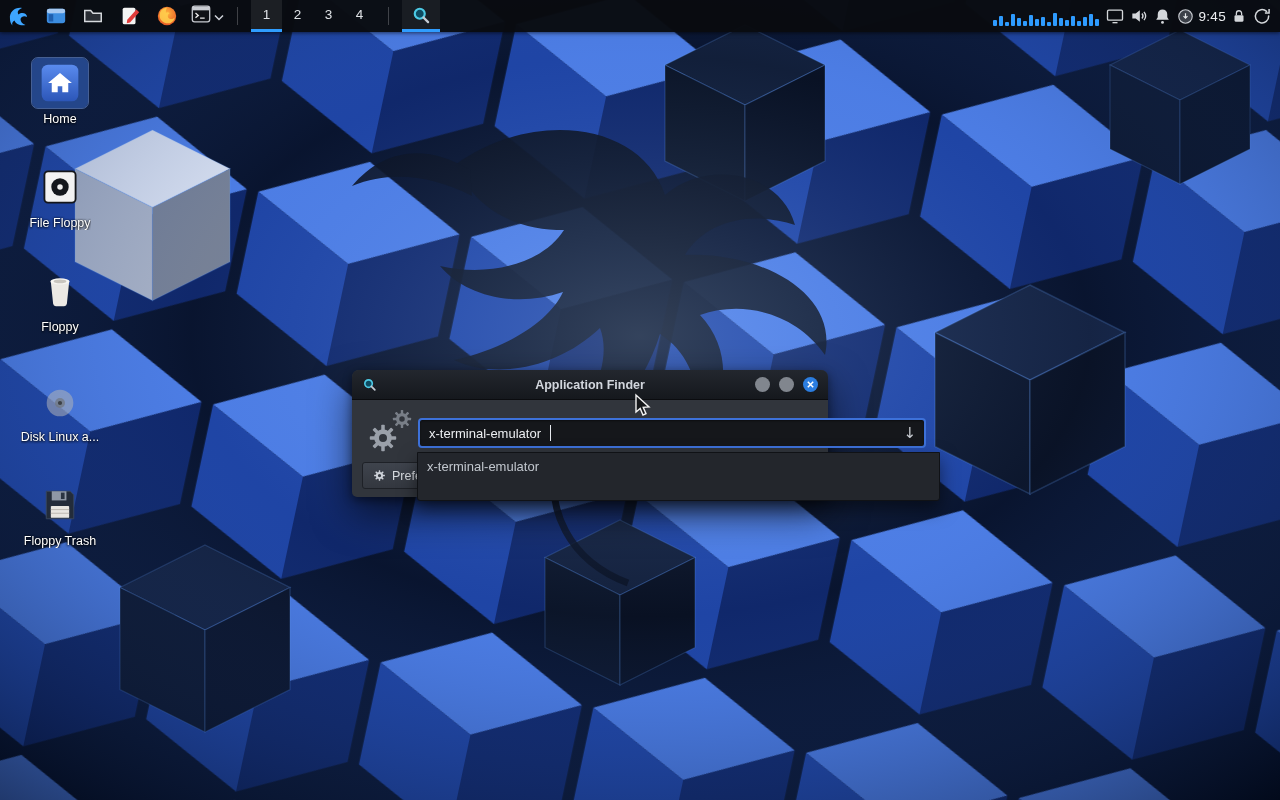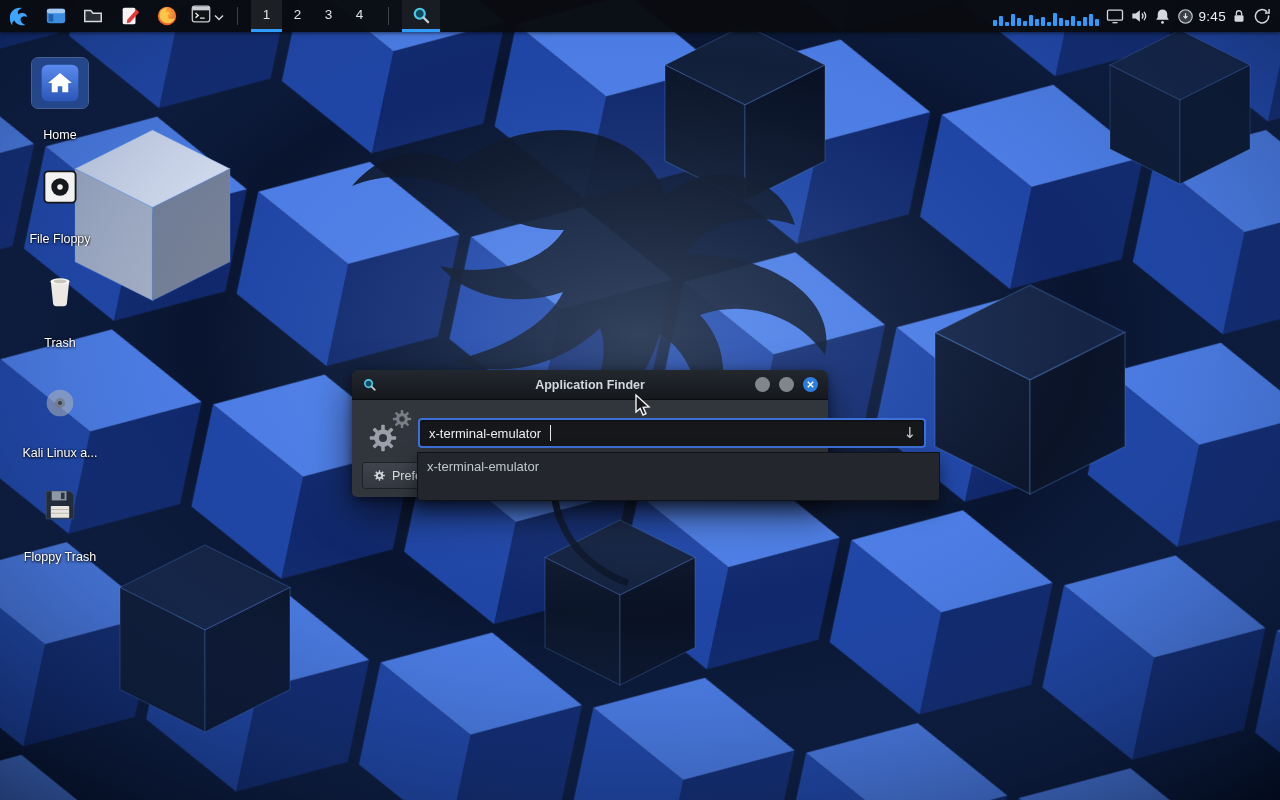--- a/index.html
+++ b/index.html
@@ -30,21 +30,21 @@
   .ws.active{background:rgba(255,255,255,.08);border-bottom-color:#2f9dff;}
   .taskbtn{
     width:38px;height:100%;display:flex;align-items:center;justify-content:center;
     background:rgba(255,255,255,.06);border-bottom:3px solid #2f9dff;box-sizing:border-box;
   }
   .netmon{display:flex;align-items:flex-end;gap:2px;height:20px;width:108px;}
   .netmon span{display:block;width:4px;background:#2e9bff;border-radius:1px;}
   .clock{font-size:13.5px;color:#eceef1;font-weight:500;letter-spacing:.3px;}
   .picon{display:flex;align-items:center;justify-content:center;}
   
-  .dicon{position:absolute;left:12px;width:96px;z-index:2;display:flex;flex-direction:column;align-items:center;gap:20px;}
+  .dicon{position:absolute;left:12px;width:96px;z-index:2;display:flex;flex-direction:column;align-items:center;gap:4px;}
   .dicon .ibox{padding:3px 6px;border-radius:6px;display:flex;}
   .dicon.selected .ibox{background:rgba(62,118,224,.48);outline:1px solid rgba(140,180,255,.45);}
   .dicon .lbl{
     font-size:12.5px;color:#ffffff;text-align:center;max-width:96px;white-space:nowrap;
     overflow:hidden;text-overflow:ellipsis;
     text-shadow:0 1px 3px rgba(0,0,0,.9),0 0 2px rgba(0,0,0,.9);
   }
   
   .finder{
     position:absolute;left:352px;top:370px;width:476px;height:127px;z-index:20;
@@ -336,31 +336,31 @@
   <div class="lbl">File Floppy</div>
 </div>
 <div class="dicon" style="top:266px">
   <div class="ibox">
     <svg width="44" height="44" viewBox="0 0 48 48">
         <path d="M14 14 h20 l-2.5 24 a3 3 0 0 1 -3 2.6 h-9 a3 3 0 0 1 -3 -2.6 Z" fill="#ece9e4"></path>
         <ellipse cx="24" cy="13.5" rx="10.5" ry="3.4" fill="#f7f5f1"></ellipse>
         <ellipse cx="24" cy="13.5" rx="7" ry="2" fill="#c9c5be"></ellipse>
       </svg>
   </div>
-  <div class="lbl">Trash</div>
+  <div class="lbl">Floppy</div>
 </div>
 <div class="dicon" style="top:380px">
   <div class="ibox">
     <svg width="40" height="40" viewBox="0 0 48 48">
         <circle cx="24" cy="24" r="16" fill="#aeb2b8" opacity="0.55"></circle>
         <circle cx="24" cy="24" r="6" fill="#71767d" opacity="0.7"></circle>
         <circle cx="24" cy="24" r="2.5" fill="#3c4046"></circle>
       </svg>
   </div>
-  <div class="lbl">Kali Linux a...</div>
+  <div class="lbl">Disk Linux a...</div>
 </div>
 <div class="dicon" style="top:480px">
   <div class="ibox">
     <svg width="44" height="44" viewBox="0 0 48 48">
         <path d="M9 9 H35 L39 13 V39 H9 Z" fill="#232c3a" stroke="#39475e" stroke-width="1"></path>
         <rect x="15" y="9" width="16" height="10" fill="#8f98a6"></rect>
         <rect x="25" y="10.5" width="4" height="7" fill="#2a3442"></rect>
         <rect x="14" y="25" width="20" height="13" rx="1" fill="#e8e6e1"></rect>
         <path d="M14 29 h20 M14 33 h20" stroke="#b9b5ae" stroke-width="1"></path>
       </svg>

